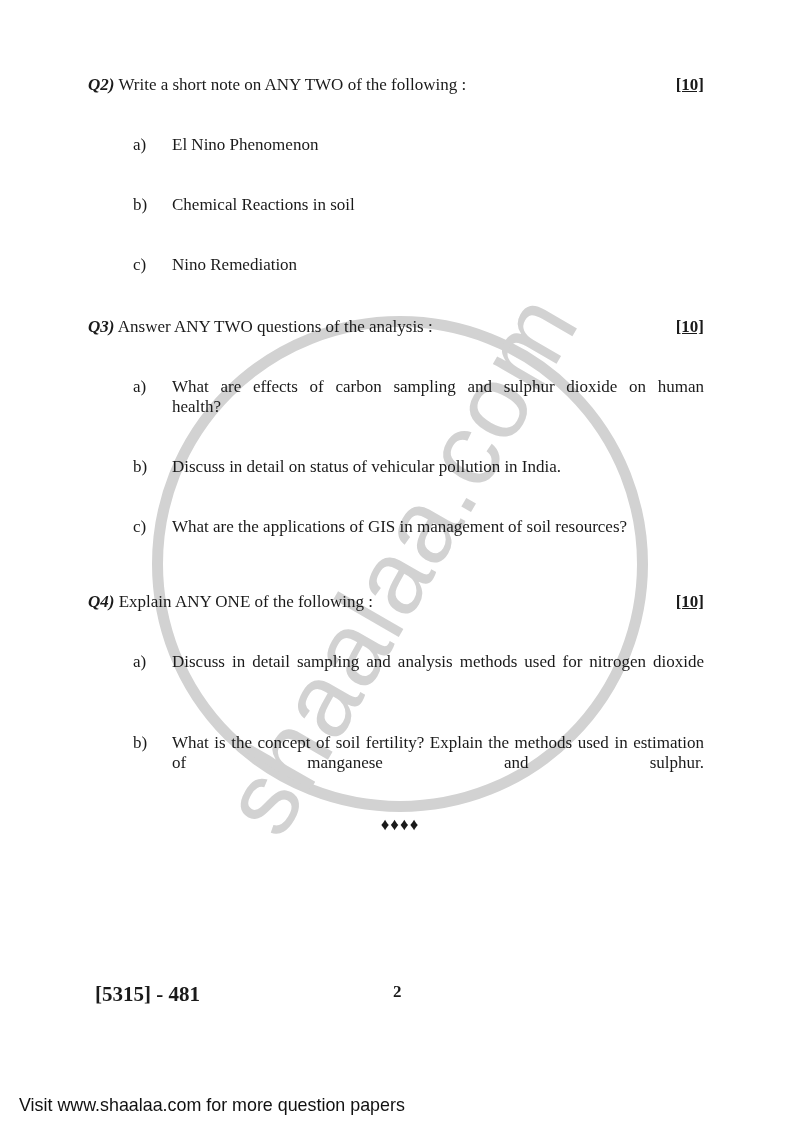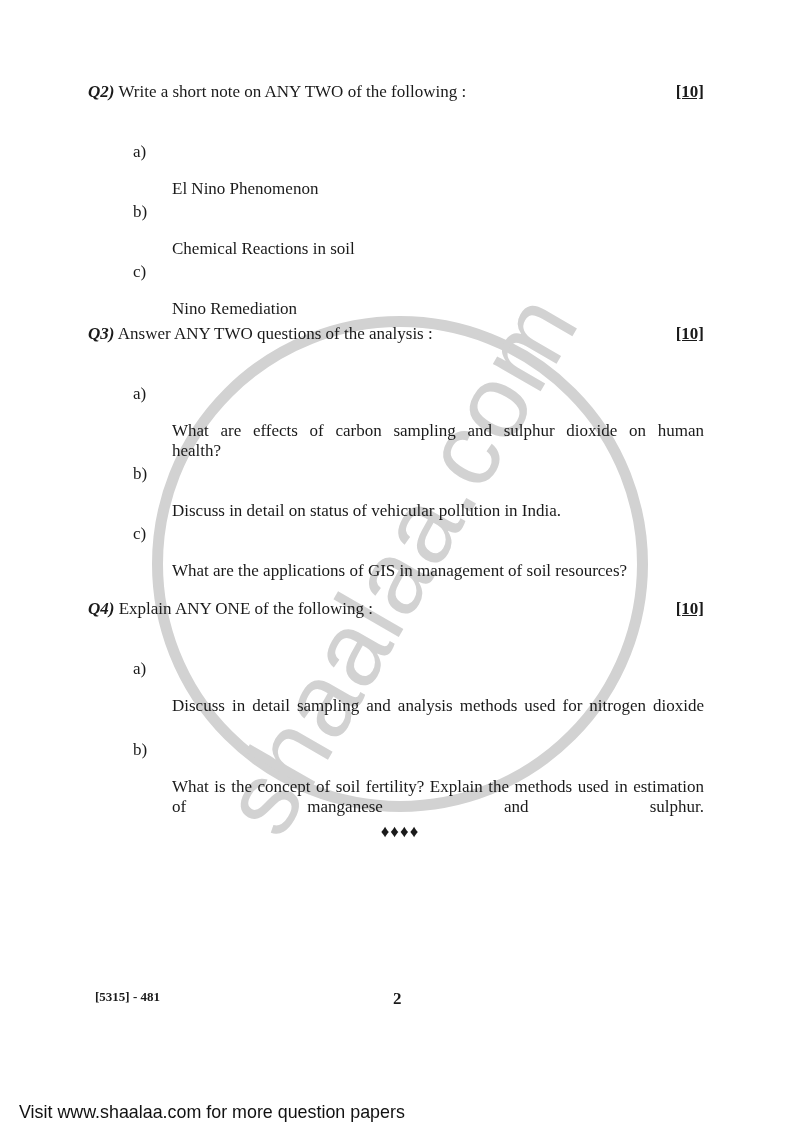--- a/index.html
+++ b/index.html
@@ -13,31 +13,31 @@
       border: 11px solid #d2d2d2; border-radius: 50%; box-sizing: border-box;
       z-index: 0;
     }
     .wm-text {
       position: absolute; left: 400px; top: 564px;
       transform: translate(-50%, -50%) rotate(-60deg);
       font-family: "Liberation Sans", "DejaVu Sans", sans-serif;
       font-size: 104px; color: #d2d2d2; white-space: nowrap; letter-spacing: 1px;
       z-index: 0;
     }
-    .content { position: absolute; left: 0; top: 7px; width: 800px; height: 926px; z-index: 1; }
+    .content { position: absolute; left: 0; top: 0; width: 800px; height: 926px; z-index: 1; }
     .q-head { position: absolute; left: 88px; width: 616px; font-size: 17px; line-height: 20px; }
     .q-head .qno { font-style: italic; font-weight: bold; }
     .q-head .marks { position: absolute; right: 0; top: 0; font-weight: bold; text-decoration: underline; }
     .sub { position: absolute; left: 133px; width: 571px; font-size: 17px; line-height: 20px; }
     .sub .lbl { position: absolute; left: 0; top: 0; }
-    .sub .txt { margin-left: 39px; display: block; text-align: justify; margin-top: 37px; }
+    .sub .txt { margin-left: 39px; display: block; text-align: justify; }
     .sub .txt.just { text-align-last: justify; }
     .sub .txt.just .last { display: block; text-align: left; }
     .end-mark { position: absolute; left: 0; width: 800px; top: 815px; text-align: center; font-size: 17px; letter-spacing: 1px; }
-    .footer-code { position: absolute; left: 95px; top: 982px; font-size: 13px; font-weight: bold; }
+    .footer-code { position: absolute; left: 95px; top: 982px; font-size: 21px; font-weight: bold; }
     .footer-page { position: absolute; left: 393px; top: 982px; font-size: 17px; font-weight: bold; }
     .visit {
       position: absolute; left: 19px; top: 1094px; font-size: 19px;
       font-family: "Liberation Sans", "DejaVu Sans", sans-serif; color: #111;
       transform: scaleX(0.94); transform-origin: left top;
     }
   </style>
 </head>
 <body>
 

